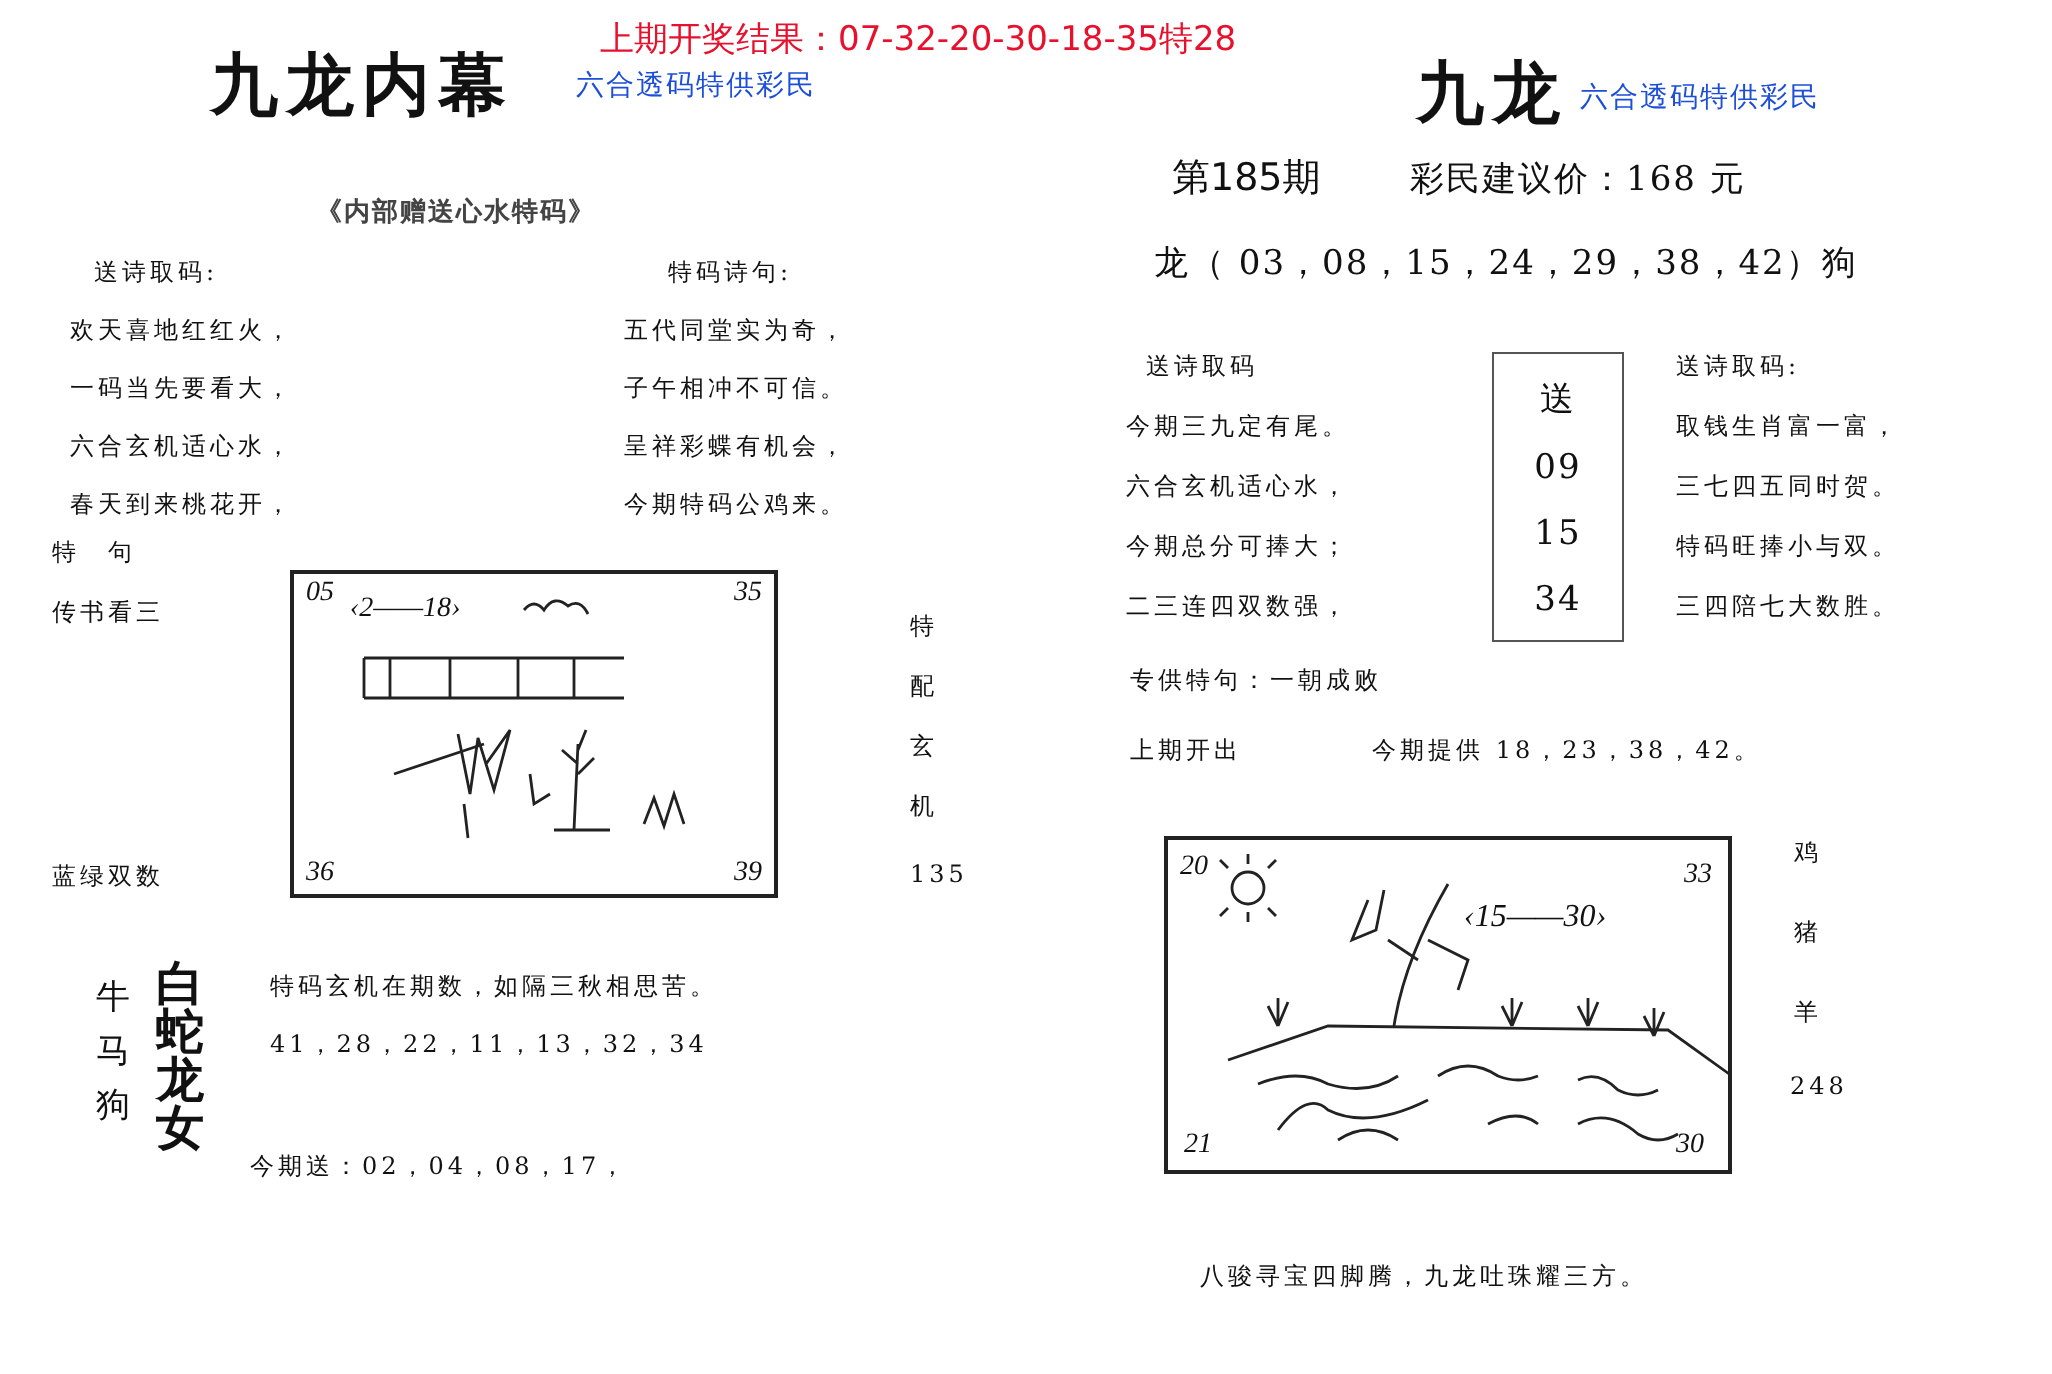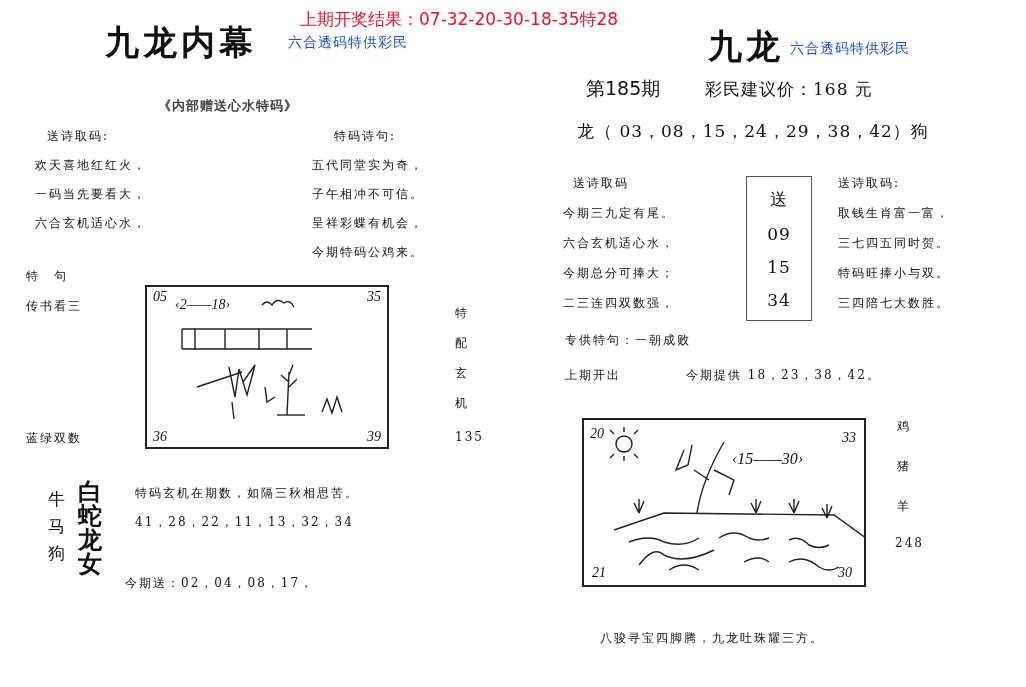--- a/index.html
+++ b/index.html
@@ -26,20 +26,21 @@
 
 <div class="abs title" style="left:105px; top:20px;">九龙内幕</div>
 <div class="abs subtitle" style="left:288px; top:34px;">六合透码特供彩民</div>
 <div class="abs small" style="left:158px; top:97px;font-weight:bold;">《内部赠送心水特码》</div>
 
 <div class="abs col t18" style="left:35px; top:122px; line-height:29px;">
   <div style="padding-left:12px;">送诗取码:</div>
   <div>欢天喜地红红火，</div>
   <div>一码当先要看大，</div>
   <div>六合玄机适心水，</div>
+  <div>春天到来桃花开，</div>
 </div>
 
 <div class="abs col t18" style="left:312px; top:122px; line-height:29px;">
   <div style="padding-left:22px;">特码诗句:</div>
   <div>五代同堂实为奇，</div>
   <div>子午相冲不可信。</div>
   <div>呈祥彩蝶有机会，</div>
   <div>今期特码公鸡来。</div>
 </div>
 

